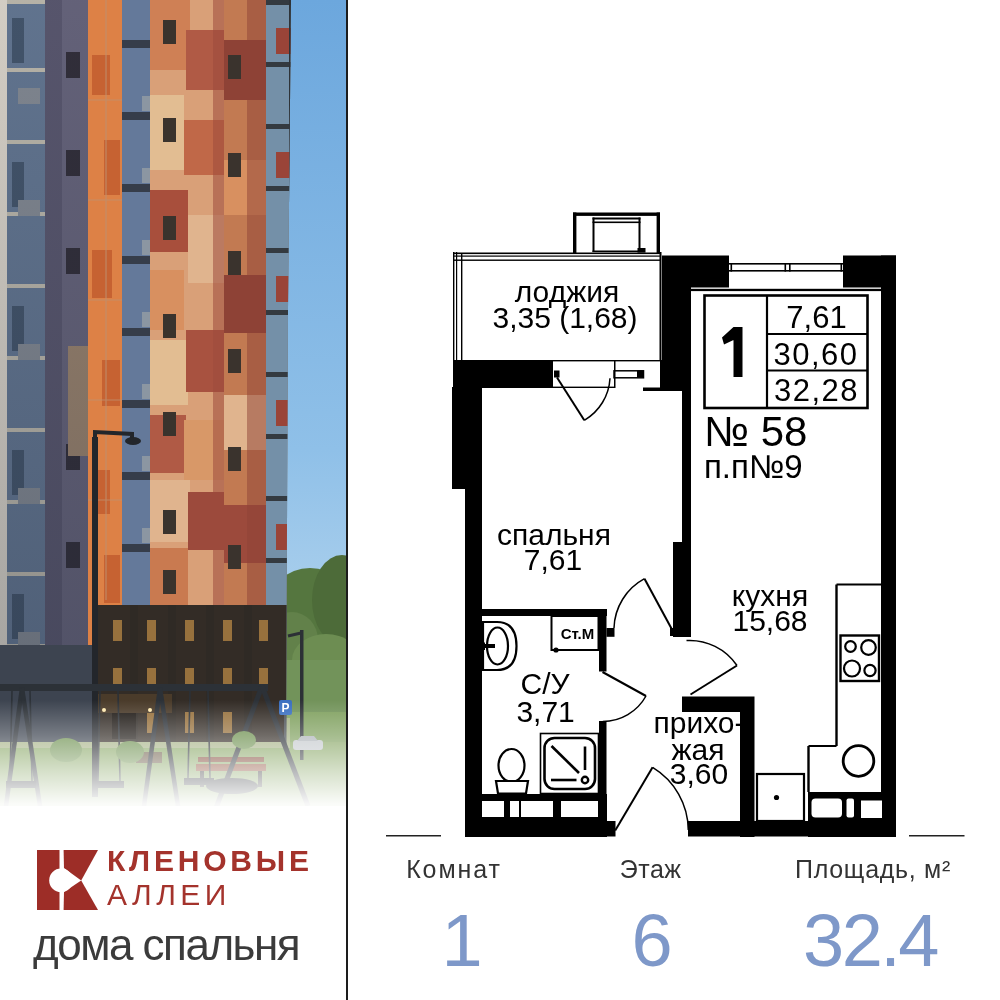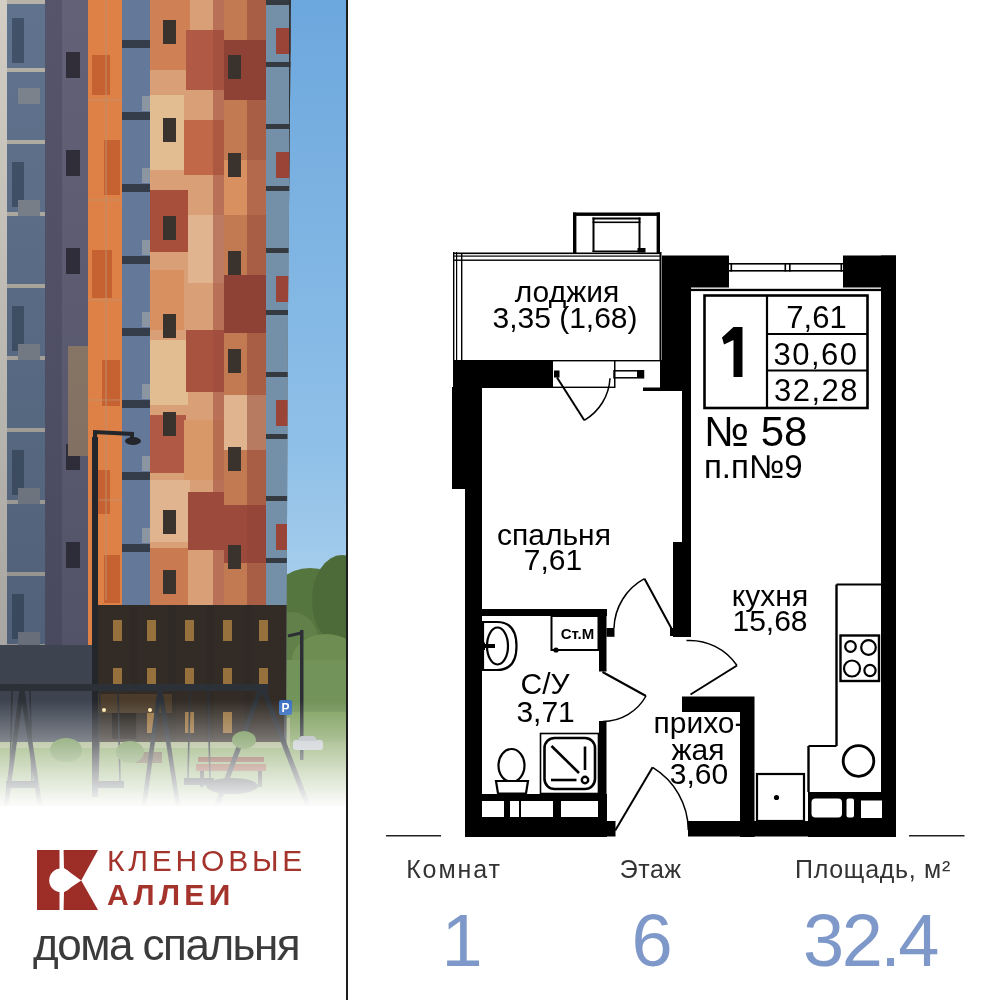--- a/index.html
+++ b/index.html
@@ -300,22 +300,22 @@
 
 <svg class="abs" style="left:30px;top:840px" width="80" height="80" viewBox="0 0 80 80">
   <g fill="#9d2d27">
     <rect x="7" y="10" width="22.5" height="60"></rect>
     <polygon points="33.6,10 68,10 51.2,40.4 34,28"></polygon>
     <polygon points="33.6,70 68,70 51.2,40.4 34,52"></polygon>
   </g>
   <circle cx="31" cy="40.4" r="11.8" fill="#ffffff"></circle>
 </svg>
 
-<div class="abs" style="left:107px;top:844px;white-space:nowrap;color:#a4332c;font-weight:normal;font-size:30px;letter-spacing:3.8px">КЛЕНОВЫЕ</div>
-<div class="abs" style="left:107px;top:878px;white-space:nowrap;color:#a4332c;font-weight:bold;font-size:30px;letter-spacing:4.4px">АЛЛЕИ</div>
+<div class="abs" style="left:107px;top:844px;white-space:nowrap;color:#a4332c;font-weight:bold;font-size:30px;letter-spacing:3.8px">КЛЕНОВЫЕ</div>
+<div class="abs" style="left:107px;top:878px;white-space:nowrap;color:#a4332c;font-weight:normal;font-size:30px;letter-spacing:4.4px">АЛЛЕИ</div>
 
 <div class="abs" style="left:33px;top:920px;white-space:nowrap;color:#3b3b3b;font-size:44px;letter-spacing:-1.5px">дома спальня</div>
 
 <svg class="abs" style="left:0;top:0" width="1000" height="1000" viewBox="0 0 1000 1000">
   <g fill="#000" stroke="none">
 
     <g>
       <rect x="453" y="252" width="1.4" height="108"></rect>
       <rect x="456" y="252" width="1.2" height="108"></rect>
       <rect x="461" y="253" width="1.4" height="107"></rect>

